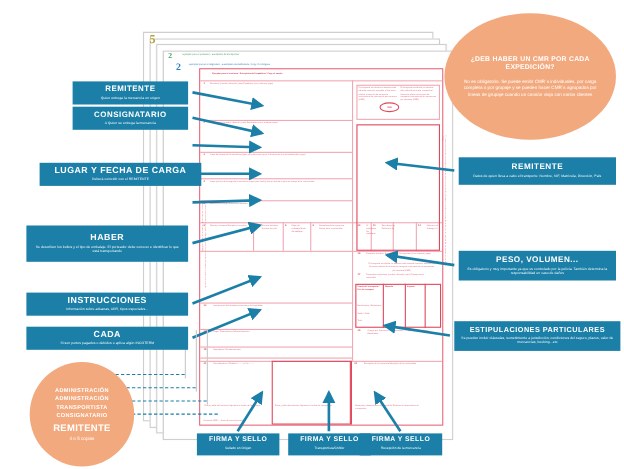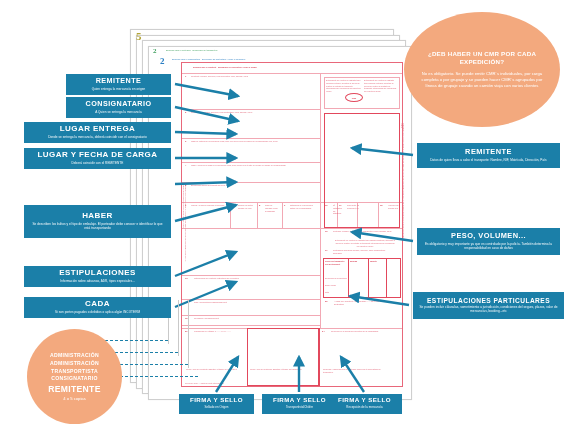--- a/index.html
+++ b/index.html
@@ -16,21 +16,21 @@
   .callout .sub{font-size:3.1px;line-height:1.32;margin-top:1.6px;
                 letter-spacing:.05px;opacity:.97;max-width:97%;}
 
   
   .c-remitente     {left:66px; top:74px;  width:105px;height:21px;}
   .c-remitente .ttl{font-size:7.2px;}
   .c-consigna      {left:66px; top:97px;  width:105px;height:21px;}
   .c-consigna .ttl {font-size:7.2px;}
   .c-lugarent      {left:24px; top:122px; width:147px;height:21px;}
   .c-lugarent .ttl {font-size:8px;}
-  .c-lugarfecha    {left:24px; top:148px; width:147px;height:21px;}
+  .c-lugarfecha    {left:36px; top:148px; width:147px;height:21px;}
   .c-lugarfecha .ttl{font-size:8px;}
   .c-documentos    {left:24px; top:174px; width:147px;height:21px;}
   .c-documentos .ttl{font-size:8px;}
   .c-bultos        {left:24px; top:205px; width:147px;height:33px;}
   .c-bultos .ttl   {font-size:8px;}
   .c-instruc       {left:24px; top:266px; width:147px;height:21px;}
   .c-instruc .ttl  {font-size:8px;}
   .c-pago          {left:24px; top:297px; width:147px;height:21px;}
   .c-pago .ttl     {font-size:8px;}
 
@@ -257,34 +257,30 @@
   <div class="vguide" style="left:188px;top:300px;height:68px;"></div>
 
   <div class="callout c-remitente">
     <div class="ttl">REMITENTE</div>
     <div class="sub">Quien entrega la mercancía en origen</div>
   </div>
   <div class="callout c-consigna">
     <div class="ttl">CONSIGNATARIO</div>
     <div class="sub">A Quien se entrega la mercancía</div>
   </div>
-  <div class="callout c-lugarent">
-    <div class="ttl">LUGAR ENTREGA</div>
-    <div class="sub">Donde se entrega la mercancía, deberá coincidir con el consignatario</div>
-  </div>
   <div class="callout c-lugarfecha">
     <div class="ttl">LUGAR Y FECHA DE CARGA</div>
     <div class="sub">Deberá coincidir con el REMITENTE</div>
   </div>
   <div class="callout c-bultos">
     <div class="ttl">HABER</div>
     <div class="sub">Se describen los bultos y el tipo de embalaje. El porteador debe conocer e identificar lo que está transportando</div>
   </div>
   <div class="callout c-instruc">
-    <div class="ttl">ESTIPULACIONES</div>
+    <div class="ttl">INSTRUCCIONES</div>
     <div class="sub">Información sobre aduanas, ADR, tipos especiales...</div>
   </div>
   <div class="callout c-pago">
     <div class="ttl">CADA</div>
     <div class="sub">Si son portes pagados o debidos o aplica algún INCOTERM</div>
   </div>
 
   <div class="callout c-porteador">
     <div class="ttl">REMITENTE</div>
     <div class="sub">Datos de quien lleva a cabo el transporte: Nombre, NIF, Matrícula, Dirección, País</div>

